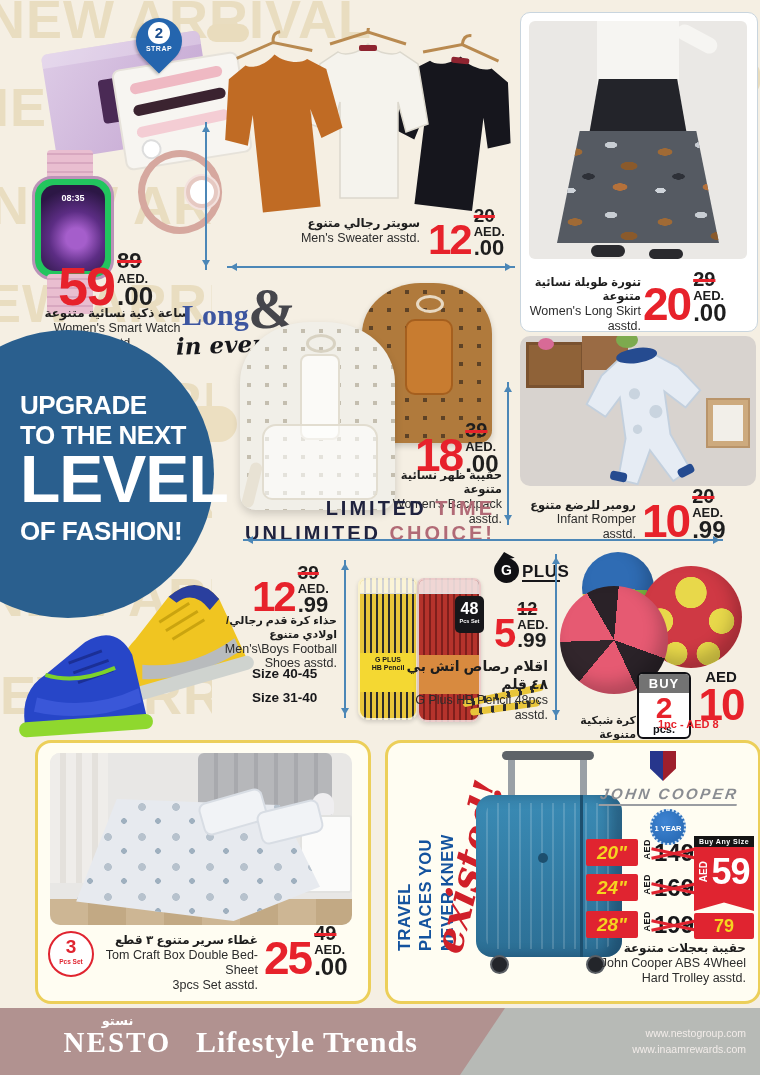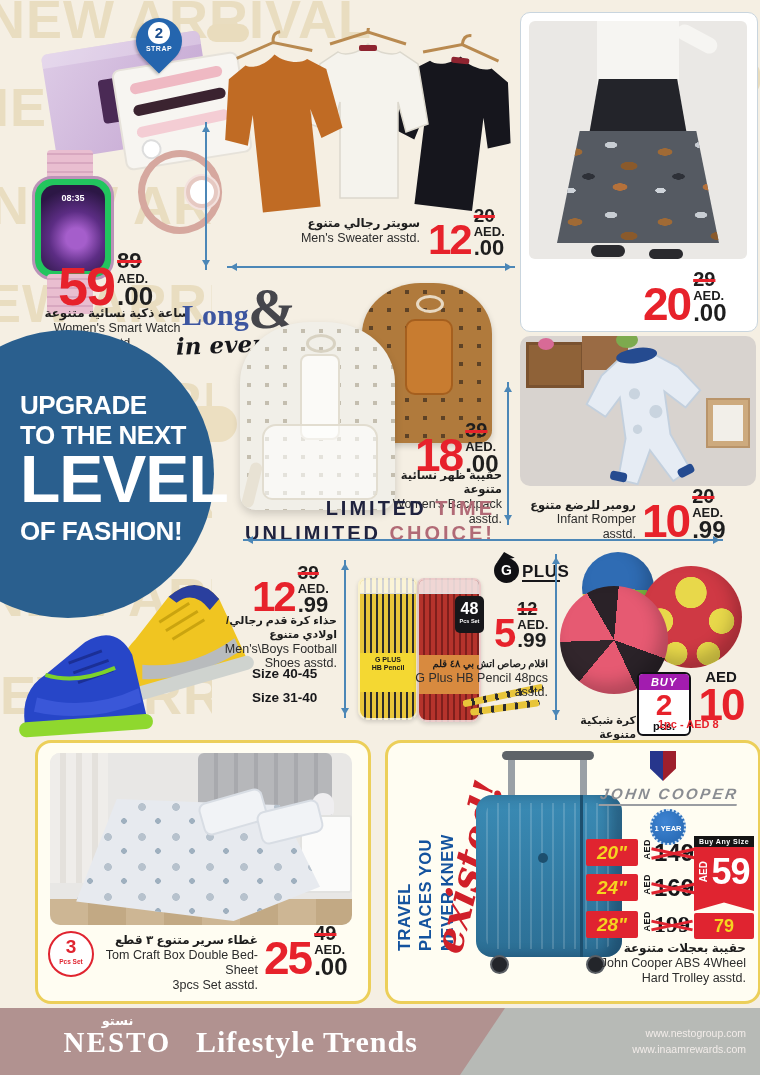--- a/index.html
+++ b/index.html
@@ -64,21 +64,21 @@
   .loosep{position:absolute;height:7px;border-radius:3px;background:repeating-linear-gradient(90deg,#e8c53a 0 9px,#2b2b2b 9px 12px);}
   
   .gcirc{position:absolute;width:25px;height:25px;border-radius:50%;background:#101014;color:#fff;font-weight:800;font-size:14px;text-align:center;line-height:25px;}
   .gcap{position:absolute;width:0;height:0;border-left:9px solid transparent;border-right:9px solid transparent;border-bottom:8px solid #101014;transform:rotate(-14deg);}
   .gplus{position:absolute;font-weight:800;font-size:17px;color:#17171a;letter-spacing:.5px;}
   .b48{position:absolute;width:29px;height:37px;background:#17171a;border-radius:5px;color:#fff;text-align:center;}
   .b48 .n{display:block;font-weight:800;font-size:16px;line-height:1.1;margin-top:4px;}
   .b48 .l{display:block;font-weight:700;font-size:5.5px;}
   
   .buybox{position:absolute;width:50px;background:#fff;border:2.5px solid #101014;border-radius:6px;text-align:center;overflow:hidden;}
-  .buybox .h{background:#a21caf;color:#fff;font-weight:800;font-size:11px;padding:2px 0;letter-spacing:1px;font-style:italic;}
+  .buybox .h{background:#737373;color:#fff;font-weight:800;font-size:13px;padding:2px 0;letter-spacing:1px;}
   .buybox .n{color:#e7222b;font-weight:800;font-size:30px;line-height:1;}
   .buybox .p{color:#101014;font-weight:800;font-size:11px;padding-bottom:2px;}
   
   .ball{position:absolute;border-radius:50%;box-shadow:inset -8px -10px 16px rgba(0,0,0,.22);}
   
   .b3{position:absolute;width:42px;height:42px;border-radius:50%;border:2.5px solid #e02430;background:#fff;text-align:center;}
   .b3 .n{display:block;color:#e02430;font-weight:800;font-size:19px;line-height:1.1;margin-top:4px;}
   .b3 .l{display:block;color:#e02430;font-weight:700;font-size:6.5px;}
   
   .travel{position:absolute;writing-mode:vertical-rl;transform:rotate(180deg);font-weight:800;font-size:16.5px;color:#14539e;line-height:1.3;letter-spacing:.5px;}
@@ -207,20 +207,24 @@
 
   <div class="abs" style="left:520px;top:12px;width:236px;height:318px;background:#fff;border:1.5px solid #c9d5de;border-radius:10px;">
     <div class="photo" style="left:8px;top:8px;width:218px;height:238px;background:#eae8e5;border-radius:6px;">
       <div class="abs" style="left:68px;top:0;width:82px;height:80px;background:#f6f5f2;border-radius:0 0 14px 14px;"></div>
       <div class="abs" style="left:146px;top:10px;width:44px;height:16px;background:#f6f5f2;border-radius:8px;transform:rotate(28deg);"></div>
       <div class="abs" style="left:60px;top:58px;width:98px;height:56px;background:#23242a;-webkit-clip-path:polygon(10% 0,90% 0,100% 100%,0 100%);clip-path:polygon(10% 0,90% 0,100% 100%,0 100%);"></div>
       <div class="abs" style="left:28px;top:110px;width:162px;height:112px;-webkit-clip-path:polygon(14% 0,86% 0,100% 100%,0 100%);clip-path:polygon(14% 0,86% 0,100% 100%,0 100%);background-color:#555a62;background-image:radial-gradient(ellipse 14px 7px at 20% 30%,#a06a35 50%,transparent 55%),radial-gradient(ellipse 12px 6px at 60% 20%,#c8cdd3 50%,transparent 55%),radial-gradient(ellipse 16px 8px at 80% 50%,#8a5a2c 50%,transparent 55%),radial-gradient(ellipse 12px 6px at 35% 65%,#2e3138 50%,transparent 55%),radial-gradient(ellipse 14px 7px at 70% 80%,#b5713a 50%,transparent 55%),radial-gradient(ellipse 10px 5px at 15% 85%,#cfd4da 50%,transparent 55%);background-size:90px 70px;"></div>
       <div class="abs" style="left:62px;top:224px;width:34px;height:12px;background:#2a2a2e;border-radius:6px;"></div>
       <div class="abs" style="left:120px;top:228px;width:34px;height:10px;background:#2a2a2e;border-radius:6px;"></div>
     </div>
+    <div class="cap tr" style="left:8px;top:262px;width:112px;">
+      <span class="ar" style="font-size:11.5px;">تنورة طويلة نسائية متنوعة</span>
+      <span class="en">Women's Long Skirt asstd.</span>
+    </div>
     <div class="pb pb-lg" style="left:122px;top:256px;">
       <span class="main">20</span>
       <span class="side">
         <span class="old">29</span>
         <span class="aed">AED.</span>
         <span class="dec">.00</span>
       </span>
     </div>
   </div>
 
@@ -353,21 +357,21 @@
   </div>
   <div class="pb pb-sm" style="left:494px;top:600px;">
     <span class="main">5</span>
     <span class="side">
       <span class="old">12</span>
       <span class="aed">AED.</span>
       <span class="dec">.99</span>
     </span>
   </div>
   <div class="cap tr" style="left:406px;top:658px;width:142px;">
-    <span class="ar" style="font-size:10px;font-family:Liberation Serif, serif;">اقلام رصاص اتش بي ٤٨ قلم</span>
+    <span class="ar" style="font-size:14px;">اقلام رصاص اتش بي ٤٨ قلم</span>
     <span class="en">G Plus HB Pencil 48pcs asstd.</span>
   </div>
   <div class="vline" style="left:555px;top:554px;height:166px;"></div>
 
   <div class="ball" style="left:582px;top:552px;width:72px;height:72px;background:conic-gradient(from 0deg,#2f6cb4 0 95deg,#7fbe43 95deg 175deg,#e3d24a 175deg 260deg,#2f6cb4 260deg 360deg);"></div>
   <div class="ball" style="left:640px;top:566px;width:102px;height:102px;background-color:#cf3944;background-image:radial-gradient(circle 16px at 50% 26%,#e8d84a 96%,transparent),radial-gradient(circle 13px at 20% 54%,#e8d84a 96%,transparent),radial-gradient(circle 13px at 80% 54%,#e8d84a 96%,transparent),radial-gradient(circle 12px at 35% 86%,#e8d84a 96%,transparent),radial-gradient(circle 12px at 67% 86%,#e8d84a 96%,transparent);"></div>
   <div class="ball" style="left:560px;top:586px;width:108px;height:108px;background:conic-gradient(from -30deg,#2a2228 0 35deg,#e65a72 35deg 140deg,#2a2228 140deg 185deg,#e65a72 185deg 250deg,#32262c 250deg 298deg,#e65a72 298deg 360deg);"></div>
   <div class="buybox" style="left:637px;top:672px;">
     <div class="h">BUY</div>
     <div class="n">2</div>
@@ -438,21 +442,21 @@
     <div class="yearbadge" style="left:262px;top:66px;">1 YEAR</div>
 
     <div class="sizebox" style="left:198px;top:96px;">20"</div>
     <div class="vaed" style="left:254px;top:96px;">AED</div>
     <div class="oldx" style="left:266px;top:96px;">149</div>
     <div class="sizebox" style="left:198px;top:131px;">24"</div>
     <div class="vaed" style="left:254px;top:131px;">AED</div>
     <div class="oldx" style="left:266px;top:131px;">169</div>
     <div class="sizebox" style="left:198px;top:168px;">28"</div>
     <div class="vaed" style="left:254px;top:168px;">AED</div>
-    <div class="oldx" style="left:266px;top:168px;font-family:Liberation Serif, serif;">199</div>
+    <div class="oldx" style="left:266px;top:168px;">199</div>
     <div class="anybar" style="left:306px;top:93px;width:60px;height:11px;">Buy Any Size</div>
     <div class="box59" style="left:306px;top:104px;width:60px;height:50px;">
       <span class="va">AED</span>
       <span class="n">59</span>
     </div>
     <div class="tail" style="left:306px;top:154px;width:60px;height:14px;"></div>
     <div class="box79" style="left:306px;top:170px;width:60px;height:26px;line-height:26px;">79</div>
     <div class="cap tr" style="left:172px;top:198px;width:186px;">
       <span class="ar">حقيبة بعجلات متنوعة</span>
       <span class="en">John Cooper ABS 4Wheel</span>

